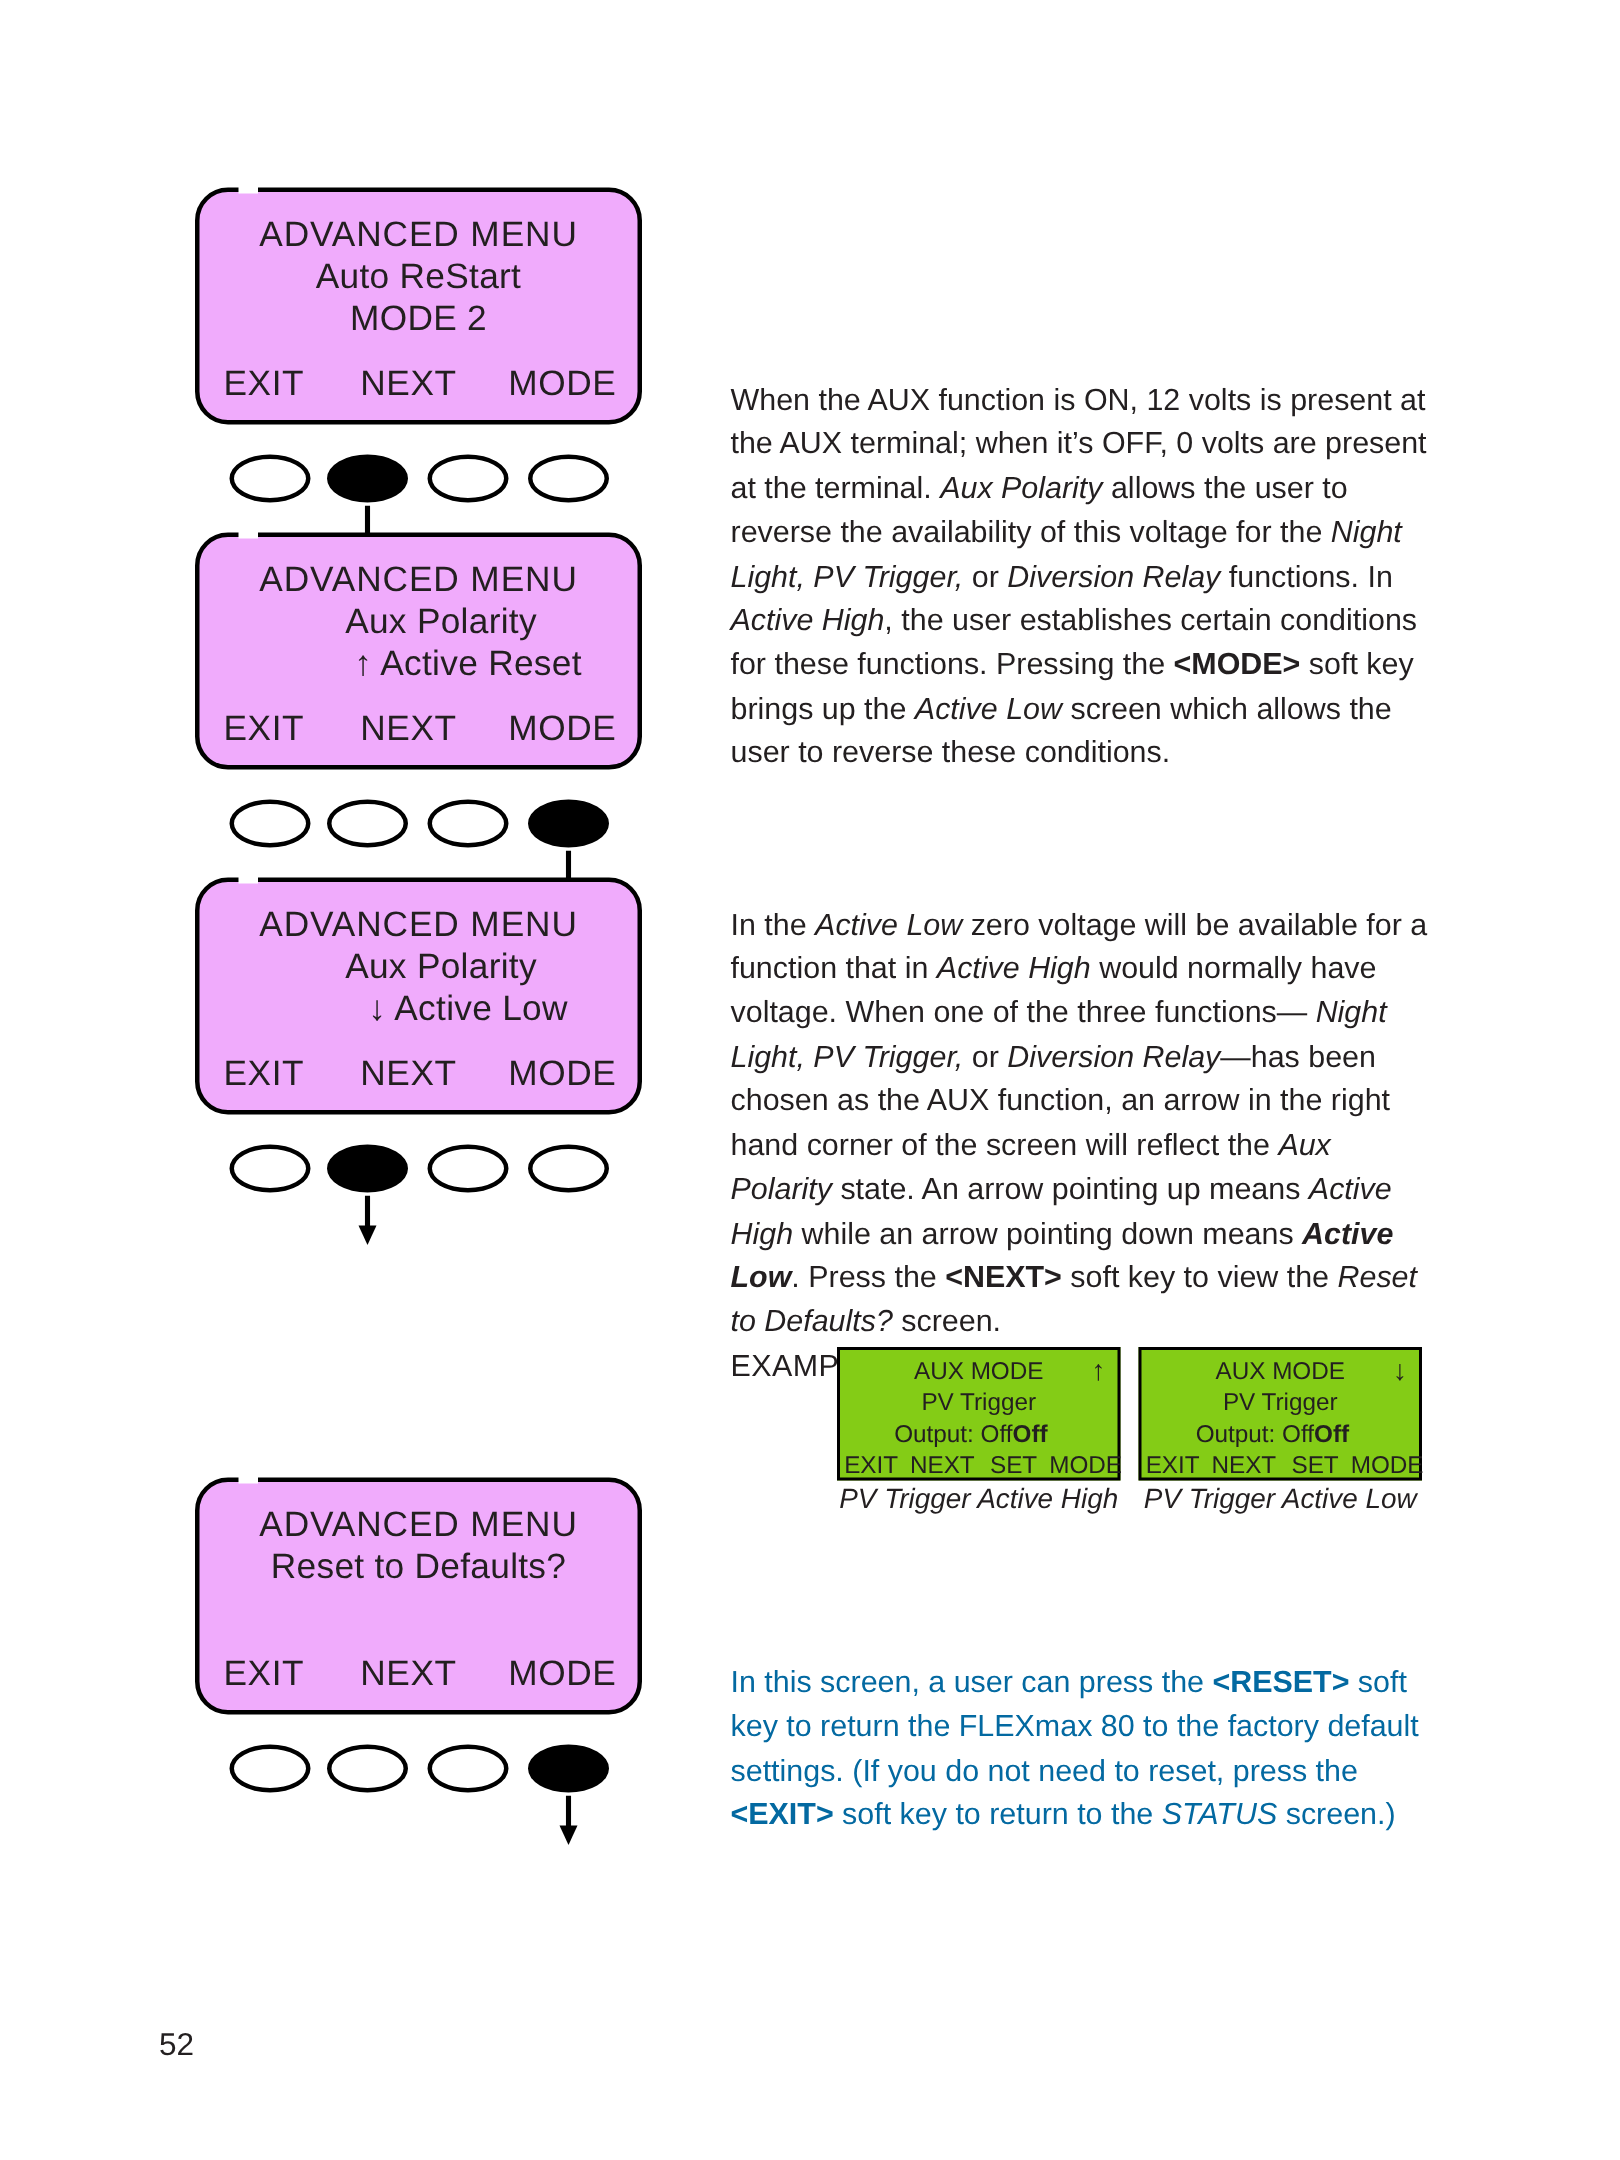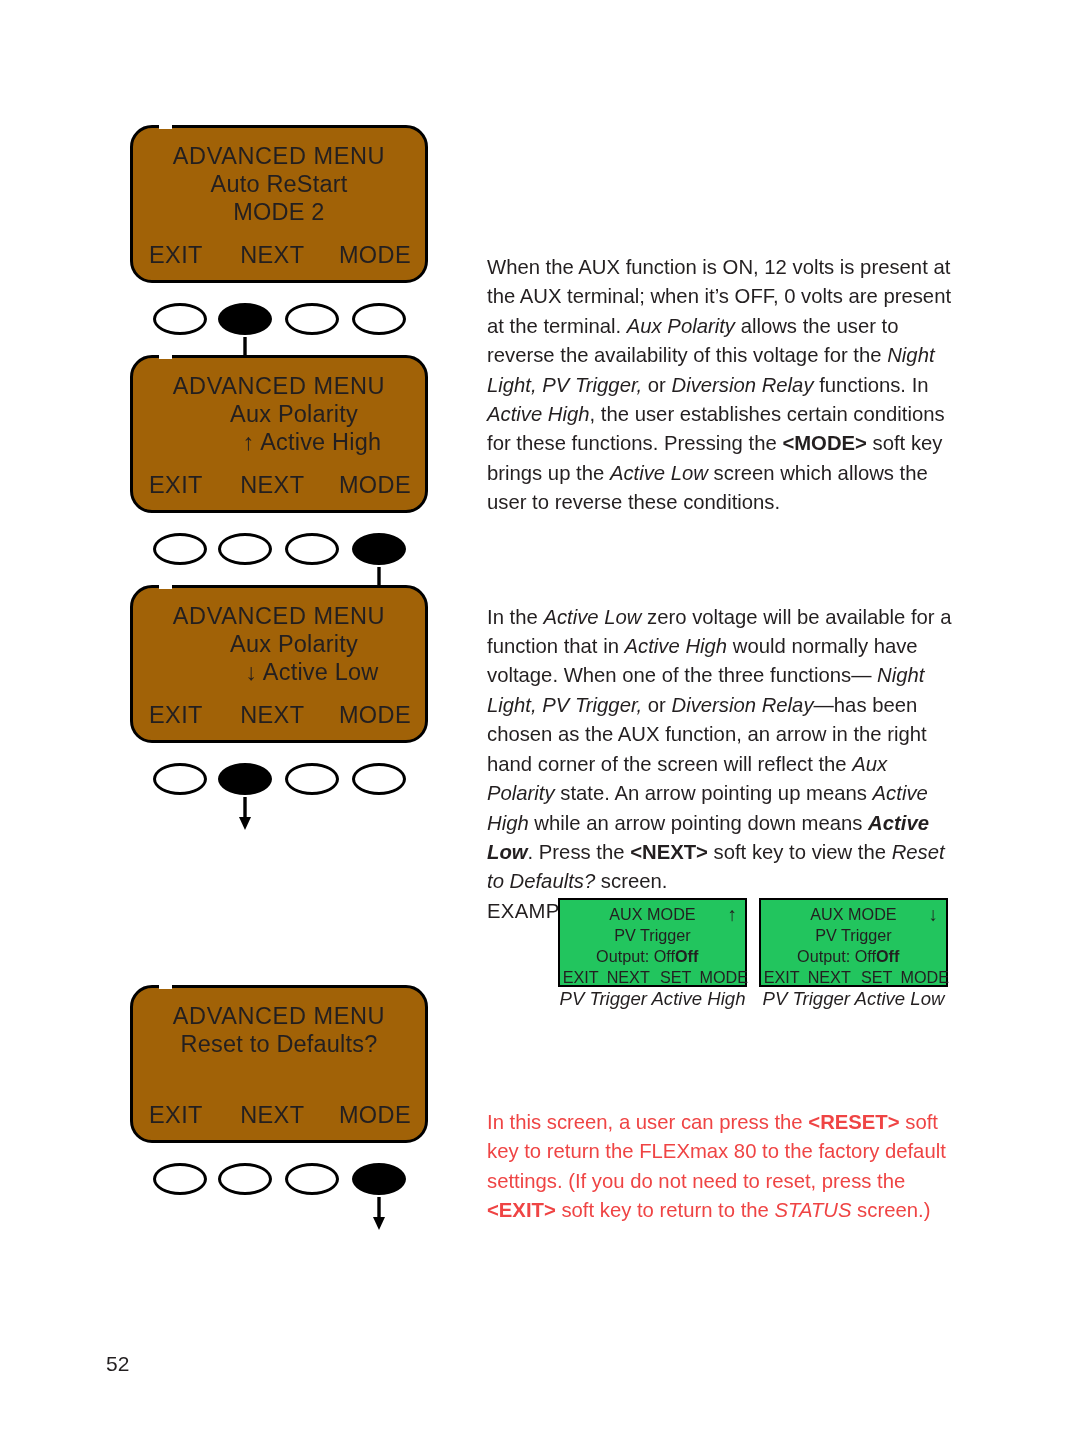--- a/index.html
+++ b/index.html
@@ -23,21 +23,21 @@
     top: 125px;
     width: 310px;
   }
 
   .lcd {
     position: relative;
     box-sizing: border-box;
     width: 298px;
     border: 3.2px solid #000;
     border-radius: 22px;
-    background: #a16207;
+    background: #f0abfc;
     padding: 14px 0 10px 0;
   }
   
   .lcd::after {
     content: "";
     position: absolute;
     top: -3.6px;
     left: 26px;
     width: 13px;
     height: 4.5px;
@@ -137,21 +137,21 @@
   .example-row {
     display: flex;
     gap: 12px;
   }
   .mini-lcd {
     position: relative;
     box-sizing: border-box;
     width: 195px;
     height: 89px;
     border: 2.6px solid #000;
-    background: #22c55e;
+    background: #84cc16;
     padding-top: 4px;
     overflow: visible;
   }
   .mini-line {
     font-size: 16.2px;
     line-height: 21px;
     text-align: center;
     white-space: nowrap;
     position: relative;
   }
@@ -196,21 +196,21 @@
   }
 
   
   .text-col-2 {
     position: absolute;
     left: 487px;
     top: 1108px;
     width: 472px;
     font-size: 20.3px;
     line-height: 29.4px;
-    color: #ef4444;
+    color: #0369a1;
   }
 
   
   .page-number {
     position: absolute;
     left: 66px;
     top: 1352px;
     font-size: 21px;
     color: #231f20;
     margin-left: 40px;
@@ -241,21 +241,21 @@
           <path d="M10 0 L10 24" stroke="#000" stroke-width="3.4" fill="none"></path>
           <path d="M10 33 L4 20 L16 20 Z" fill="#000"></path>
         </svg>
     </div>
   </div>
   <div class="gap-sm"></div>
 
   <div class="lcd">
     <div class="lcd-line title">ADVANCED MENU</div>
     <div class="lcd-line indent-1">Aux Polarity</div>
-    <div class="lcd-line indent-2">↑ Active High</div>
+    <div class="lcd-line indent-2">↑ Active Reset</div>
     <div class="softkeys">
       <span>EXIT</span>
       <span>NEXT</span>
       <span>MODE</span>
     </div>
   </div>
   <div class="btn-row">
     <div class="btn p0"></div>
     <div class="btn p1"></div>
     <div class="btn p2"></div>

